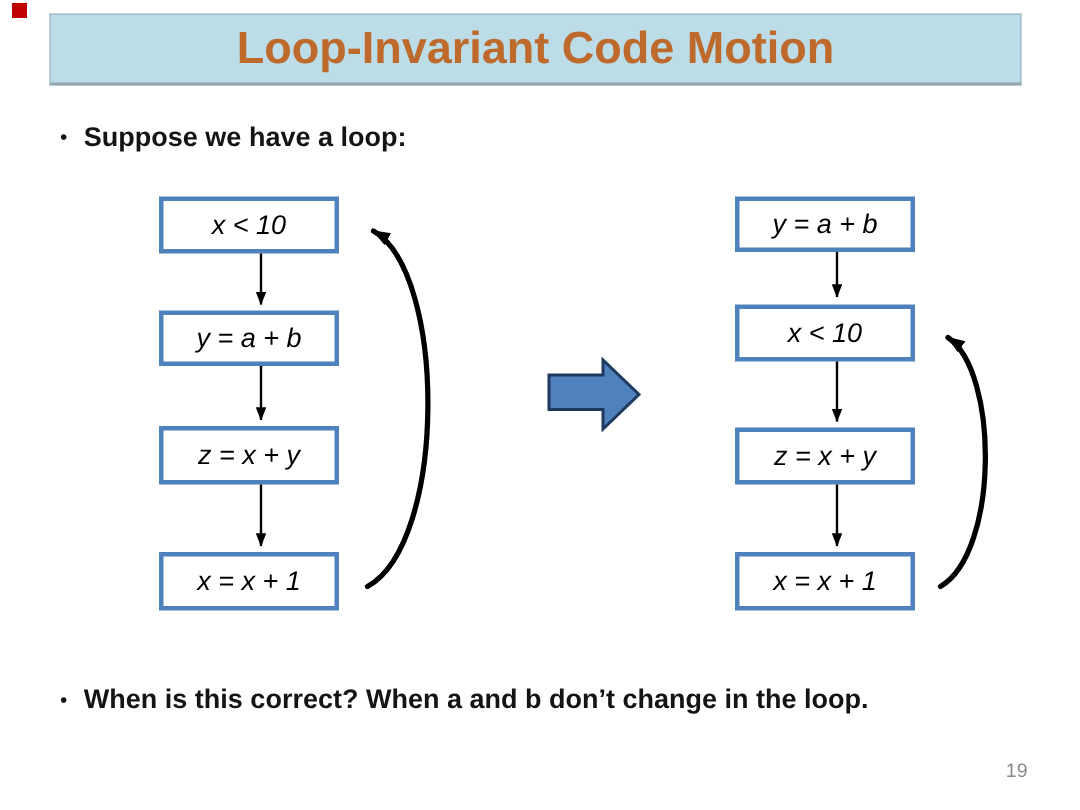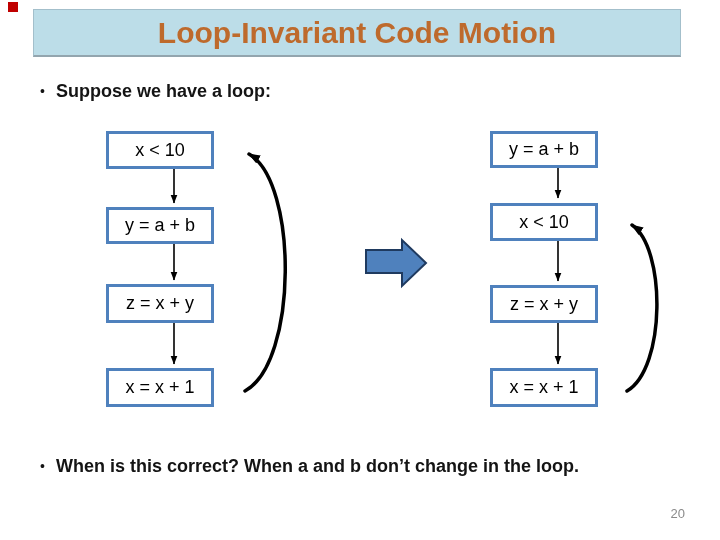--- a/index.html
+++ b/index.html
@@ -24,24 +24,24 @@
   }
   .bullet{
     position:absolute;left:40px;display:flex;align-items:flex-start;
     font-size:18px;color:#141414;
   }
   .bullet .dot{font-size:14px;line-height:22px;margin-right:11px;}
   .bullet .txt{line-height:22px;font-weight:bold;}
   .bullet1{top:80px;}
   .bullet2{top:455px;}
   .node{
-    position:absolute;width:108px;box-sizing:border-box;
+    position:absolute;width:120px;box-sizing:border-box;
     background:#ffffff;border:3px solid var(--box-border,#4f81bd);
     display:flex;align-items:center;justify-content:center;
-    font-size:18px;color:#000;
+    font-size:18px;color:#000;font-style:italic;
   }
   
   .ln1{left:106px;top:131px;height:38px;}
   .ln2{left:106px;top:207px;height:37px;}
   .ln3{left:106px;top:284px;height:39px;}
   .ln4{left:106px;top:368px;height:39px;}
   
   .rn1{left:490px;top:131px;height:37px;}
   .rn2{left:490px;top:203px;height:38px;}
   .rn3{left:490px;top:285px;height:38px;}
@@ -101,15 +101,15 @@
     <path d="M627,391 C666,368 666,248 632,225" stroke="#000" stroke-width="3.5" fill="none" stroke-linecap="round" marker-end="url(#ah-big)"></path>
 
     <polygon points="366,250 402,250 402,240 426,263 402,286 402,273 366,273" fill="#4f81bd" stroke="#1f3a5f" stroke-width="2" stroke-linejoin="miter"></polygon>
   </svg>
 
   <div class="bullet bullet2">
     <span class="dot">•</span>
     <span class="txt">When is this correct? When a and b don’t change in the loop.</span>
   </div>
 
-  <div class="page-number">20</div>
+  <div class="page-number">19</div>
 
 </div>
 
 </body></html>

